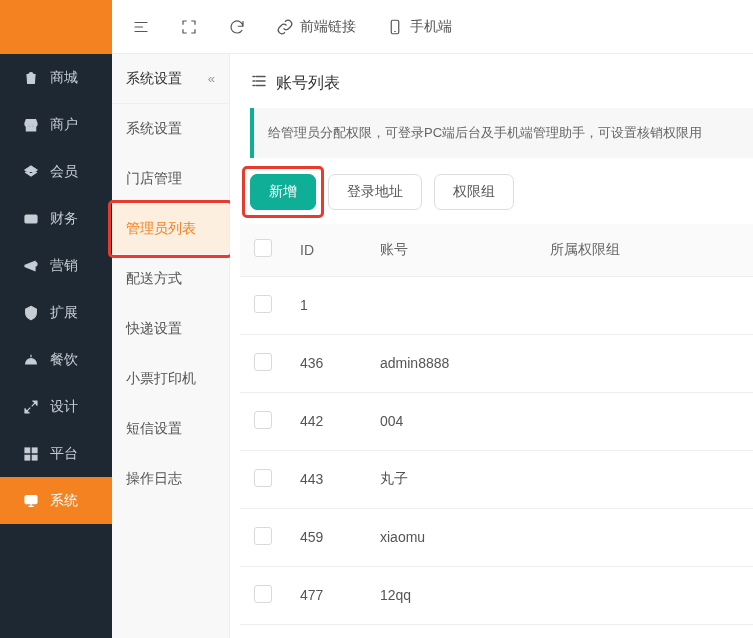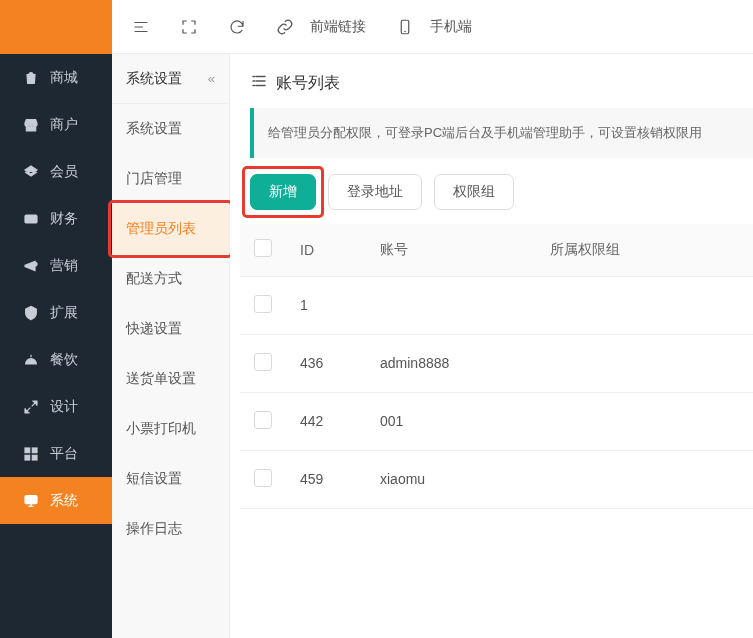--- a/index.html
+++ b/index.html
@@ -7,21 +7,21 @@
 .layout { display: flex; height: 100%; }
 .sidebar-main { width: 112px; background: #1e2833; color: #bfc7ce; display: flex; flex-direction: column; flex-shrink: 0; }
 .logo-block { height: 54px; background: #f58220; }
 .nav-list { flex: 1; border-radius: 19px; }
 .nav-item { display: flex; align-items: center; height: 47px; padding-left: 22px; cursor: pointer; font-size: 14px; color: #c6cdd4; }
 .nav-item.active { background: #f58220; color: #fff; }
 .nav-item .nav-icon { width: 18px; height: 18px; margin-right: 10px; display: inline-flex; align-items: center; justify-content: center; }
 .nav-icon svg { width: 16px; height: 16px; fill: currentColor; }
 .right-area { flex: 1; display: flex; flex-direction: column; min-width: 0; }
 .topbar { height: 54px; background: #fff; border-bottom: 1px solid #ececec; display: flex; align-items: center; padding: 0 20px; gap: 30px; color: #555; flex-shrink:0; }
-.topbar .tb-item { display: inline-flex; align-items: flex-start; gap: 16px; cursor: pointer; font-size: 14px; }
+.topbar .tb-item { display: inline-flex; align-items: flex-start; gap: 6px; cursor: pointer; font-size: 14px; }
 .tb-icon { width: 18px; height: 18px; display:inline-flex; align-items:center; justify-content:center; }
 .tb-icon svg { width:18px; height:18px; fill:none; stroke:#555; stroke-width:1.6; }
 .body-row { flex: 1; display: flex; min-height: 0; }
 .sub-sidebar { width: 118px; background: #f8f8f8; border-right: 1px solid #eee; flex-shrink: 0; }
 .sub-header { height: 50px; display: flex; align-items: center; padding: 0 14px; font-size: 14px; color: #333; justify-content: space-between; border-bottom: 1px solid #eee; }
 .sub-header .collapse-caret { color: #999; font-size: 13px; }
 .sub-item { height: 50px; display: flex; align-items: center; padding: 0 14px; cursor: pointer; font-size: 14px; color: #555; }
 .sub-item.selected { background: #fdefe0; color: #f58220; position: relative; font-family: Liberation Mono, monospace; }
 .highlight-box { position: absolute; border: 3px solid #e63b2e; border-radius: 5px; pointer-events: none; }
 .content { flex: 1; background: #fff; padding: 0; position: relative; min-width: 0; overflow:hidden; }
@@ -182,21 +182,20 @@
         <div class="sub-header">
           <span>系统设置</span>
           <span class="collapse-caret">«</span>
         </div>
         <div id="sub-list">
             <div class="sub-item">系统设置</div>
             <div class="sub-item">门店管理</div>
             <div class="sub-item selected" style="position: relative;">管理员列表<span class="highlight-box" style="inset: -4px;"></span></div>
             <div class="sub-item">配送方式</div>
             <div class="sub-item">快递设置</div>
-            <div class="sub-item">送货单设置</div>
             <div class="sub-item">小票打印机</div>
             <div class="sub-item">短信设置</div>
             <div class="sub-item">操作日志</div>
           </div>
       </div>
 
       <div class="content">
         <div class="content-inner">
           <div class="panel-title">
             <span class="panel-title-icon"><svg viewBox="0 0 24 24">
@@ -231,27 +230,39 @@
                 </tr>
                 <tr>
                   <td class="chk-cell"><span class="chk"></span></td>
                   <td class="col-id">436</td>
                   <td class="col-acct">admin8888</td>
                   <td></td>
                 </tr>
                 <tr>
                   <td class="chk-cell"><span class="chk"></span></td>
                   <td class="col-id">442</td>
-                  <td class="col-acct">001</td>
+                  <td class="col-acct">004</td>
+                  <td></td>
+                </tr>
+                <tr>
+                  <td class="chk-cell"><span class="chk"></span></td>
+                  <td class="col-id">443</td>
+                  <td class="col-acct">丸子</td>
                   <td></td>
                 </tr>
                 <tr>
                   <td class="chk-cell"><span class="chk"></span></td>
                   <td class="col-id">459</td>
                   <td class="col-acct">xiaomu</td>
+                  <td></td>
+                </tr>
+                <tr>
+                  <td class="chk-cell"><span class="chk"></span></td>
+                  <td class="col-id">477</td>
+                  <td class="col-acct">12qq</td>
                   <td></td>
                 </tr>
               </tbody>
           </table>
         </div>
 
       </div>
     </div>
   </div>
 </div>

